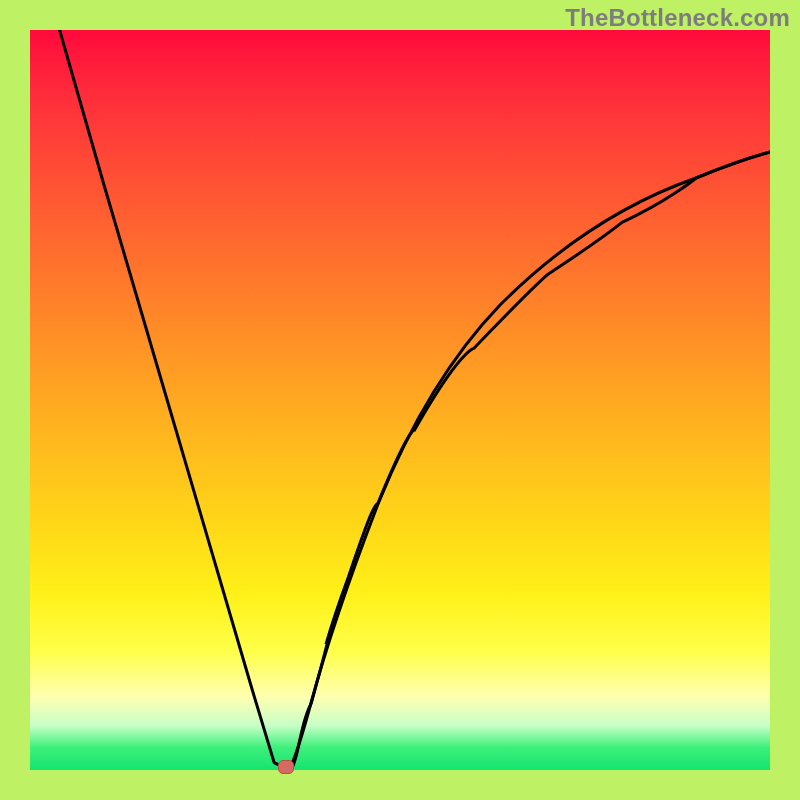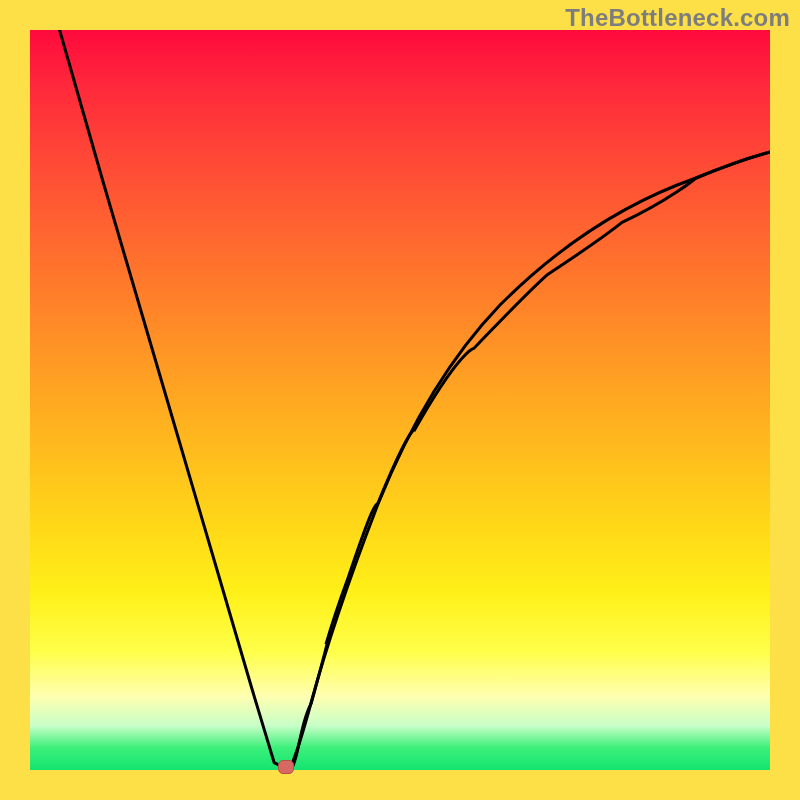--- a/index.html
+++ b/index.html
@@ -1,16 +1,16 @@
 <!DOCTYPE html>
 <html><head>
 <meta charset="utf-8">
 <style>
   html,body{margin:0;padding:0;width:800px;height:800px;overflow:hidden;background:#000;}
-  .frame{position:absolute;left:0;top:0;width:800px;height:800px;background:#fde047;}
+  .frame{position:absolute;left:0;top:0;width:800px;height:800px;background:#bef264;}
   .plot-area{
     position:absolute;
     left:30px; top:30px;
     width:740px; height:740px;
     background:linear-gradient(to bottom,
       #ff0a3c 0%,
       #ff2a3b 8%,
       #ff4a36 18%,
       #ff6d2e 30%,
       #ff9126 42%,

